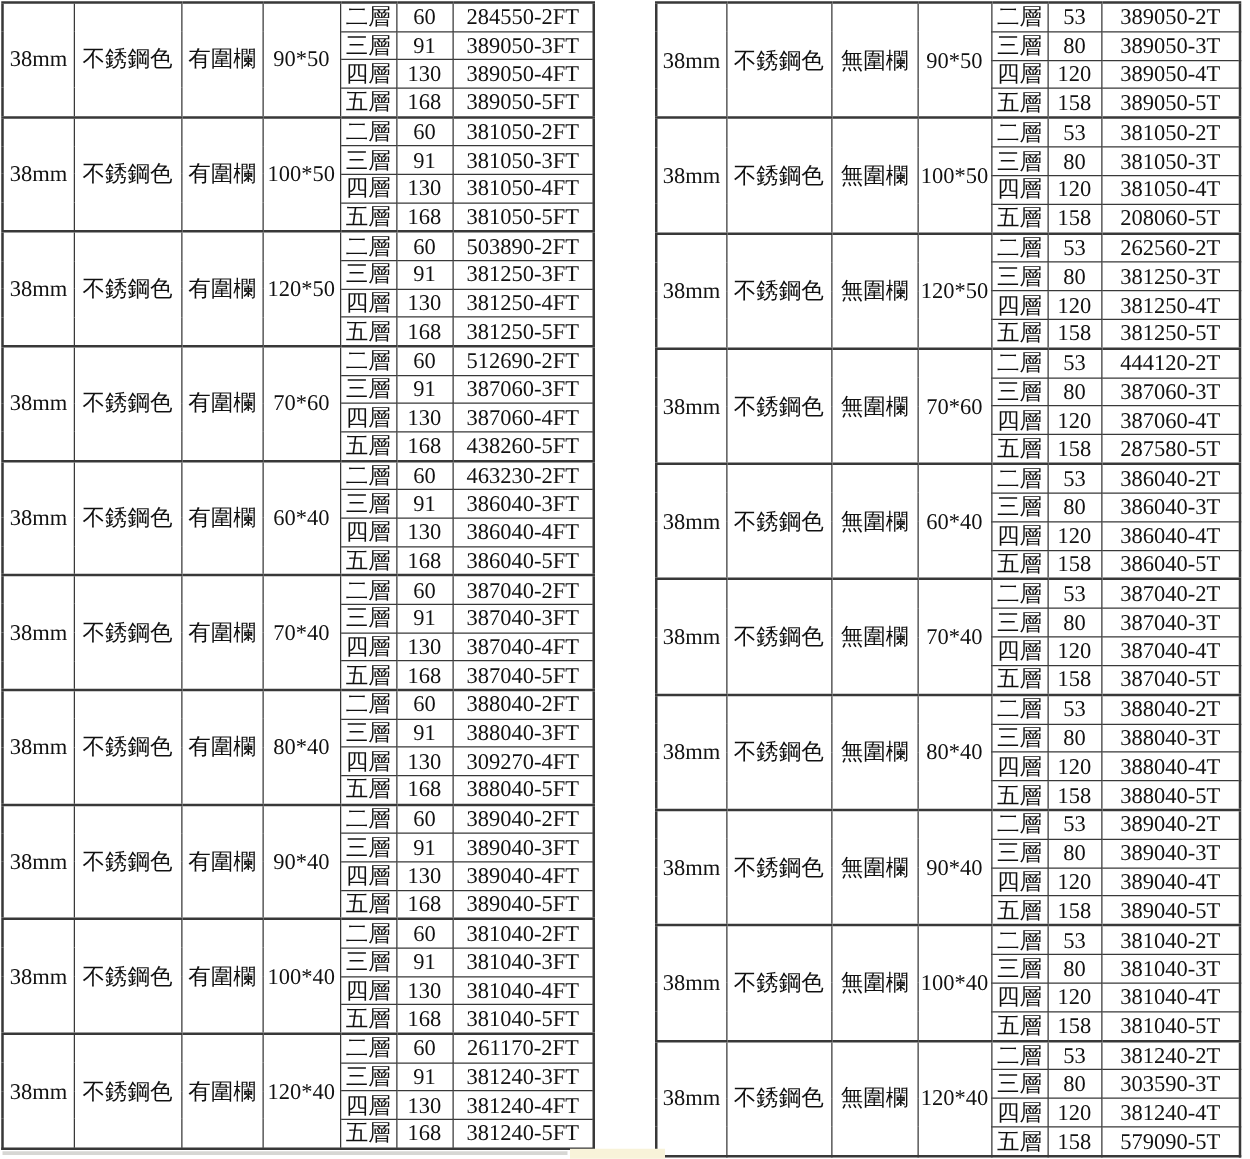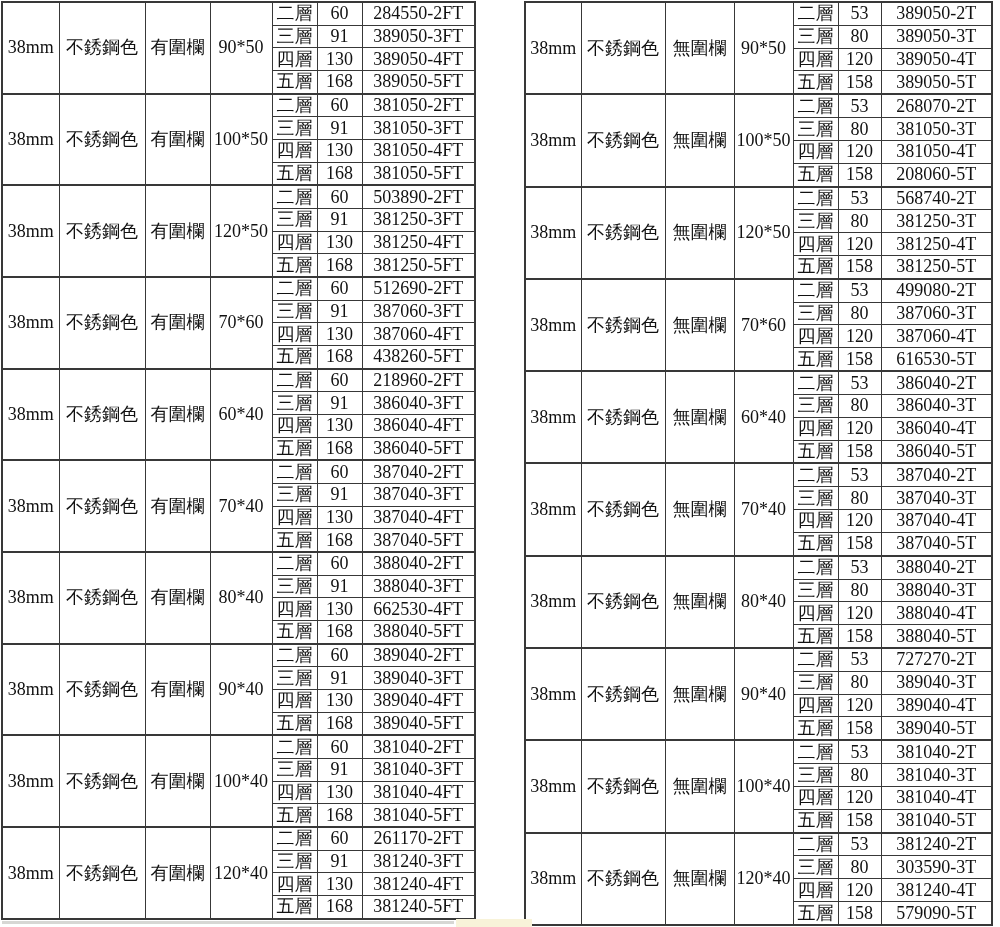--- a/index.html
+++ b/index.html
@@ -155,21 +155,21 @@
           <td>168</td>
           <td>438260-5FT</td>
         </tr>
         <tr class="group-start">
           <td rowspan="4">38mm</td>
           <td rowspan="4">不銹鋼色</td>
           <td rowspan="4">有圍欄</td>
           <td rowspan="4">60*40</td>
           <td>二層</td>
           <td>60</td>
-          <td>218960-2FT</td>
+          <td>463230-2FT</td>
         </tr>
         <tr>
           <td>三層</td>
           <td>91</td>
           <td>386040-3FT</td>
         </tr>
         <tr>
           <td>四層</td>
           <td>130</td>
           <td>386040-4FT</td>
@@ -213,21 +213,21 @@
           <td>388040-2FT</td>
         </tr>
         <tr>
           <td>三層</td>
           <td>91</td>
           <td>388040-3FT</td>
         </tr>
         <tr>
           <td>四層</td>
           <td>130</td>
-          <td>662530-4FT</td>
+          <td>309270-4FT</td>
         </tr>
         <tr>
           <td>五層</td>
           <td>168</td>
           <td>388040-5FT</td>
         </tr>
         <tr class="group-start">
           <td rowspan="4">38mm</td>
           <td rowspan="4">不銹鋼色</td>
           <td rowspan="4">有圍欄</td>
@@ -336,21 +336,21 @@
           <td>158</td>
           <td>389050-5T</td>
         </tr>
         <tr class="group-start">
           <td rowspan="4">38mm</td>
           <td rowspan="4">不銹鋼色</td>
           <td rowspan="4">無圍欄</td>
           <td rowspan="4">100*50</td>
           <td>二層</td>
           <td>53</td>
-          <td>268070-2T</td>
+          <td>381050-2T</td>
         </tr>
         <tr>
           <td>三層</td>
           <td>80</td>
           <td>381050-3T</td>
         </tr>
         <tr>
           <td>四層</td>
           <td>120</td>
           <td>381050-4T</td>
@@ -360,21 +360,21 @@
           <td>158</td>
           <td>208060-5T</td>
         </tr>
         <tr class="group-start">
           <td rowspan="4">38mm</td>
           <td rowspan="4">不銹鋼色</td>
           <td rowspan="4">無圍欄</td>
           <td rowspan="4">120*50</td>
           <td>二層</td>
           <td>53</td>
-          <td>568740-2T</td>
+          <td>262560-2T</td>
         </tr>
         <tr>
           <td>三層</td>
           <td>80</td>
           <td>381250-3T</td>
         </tr>
         <tr>
           <td>四層</td>
           <td>120</td>
           <td>381250-4T</td>
@@ -384,36 +384,36 @@
           <td>158</td>
           <td>381250-5T</td>
         </tr>
         <tr class="group-start">
           <td rowspan="4">38mm</td>
           <td rowspan="4">不銹鋼色</td>
           <td rowspan="4">無圍欄</td>
           <td rowspan="4">70*60</td>
           <td>二層</td>
           <td>53</td>
-          <td>499080-2T</td>
+          <td>444120-2T</td>
         </tr>
         <tr>
           <td>三層</td>
           <td>80</td>
           <td>387060-3T</td>
         </tr>
         <tr>
           <td>四層</td>
           <td>120</td>
           <td>387060-4T</td>
         </tr>
         <tr>
           <td>五層</td>
           <td>158</td>
-          <td>616530-5T</td>
+          <td>287580-5T</td>
         </tr>
         <tr class="group-start">
           <td rowspan="4">38mm</td>
           <td rowspan="4">不銹鋼色</td>
           <td rowspan="4">無圍欄</td>
           <td rowspan="4">60*40</td>
           <td>二層</td>
           <td>53</td>
           <td>386040-2T</td>
         </tr>
@@ -480,21 +480,21 @@
           <td>158</td>
           <td>388040-5T</td>
         </tr>
         <tr class="group-start">
           <td rowspan="4">38mm</td>
           <td rowspan="4">不銹鋼色</td>
           <td rowspan="4">無圍欄</td>
           <td rowspan="4">90*40</td>
           <td>二層</td>
           <td>53</td>
-          <td>727270-2T</td>
+          <td>389040-2T</td>
         </tr>
         <tr>
           <td>三層</td>
           <td>80</td>
           <td>389040-3T</td>
         </tr>
         <tr>
           <td>四層</td>
           <td>120</td>
           <td>389040-4T</td>

